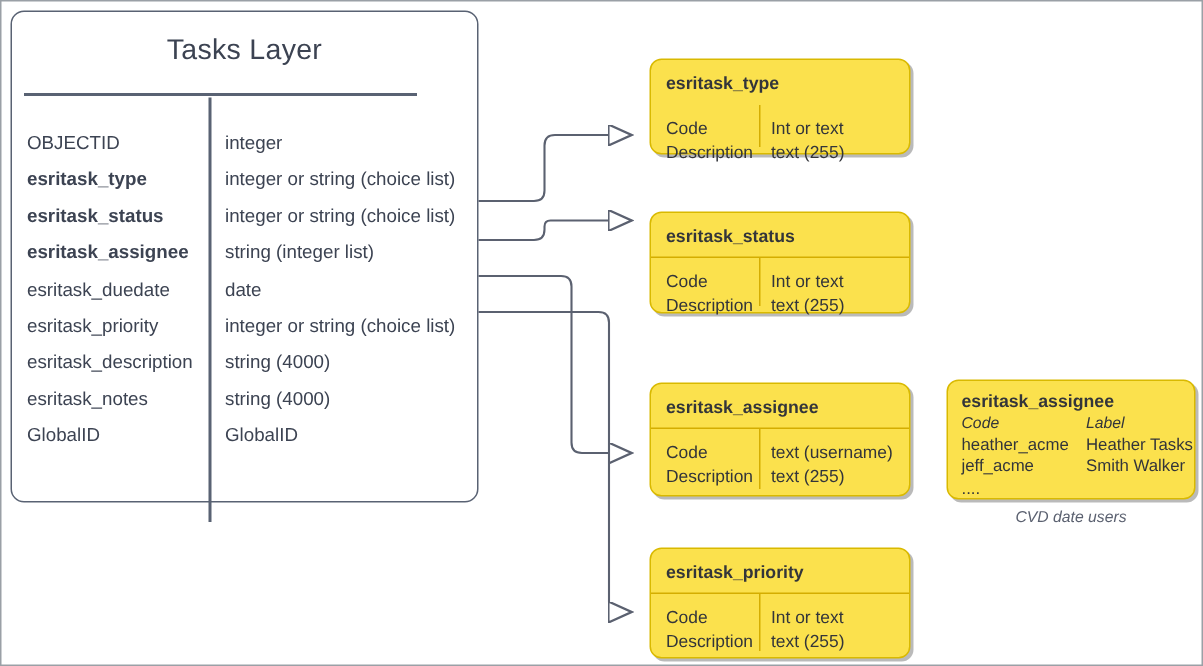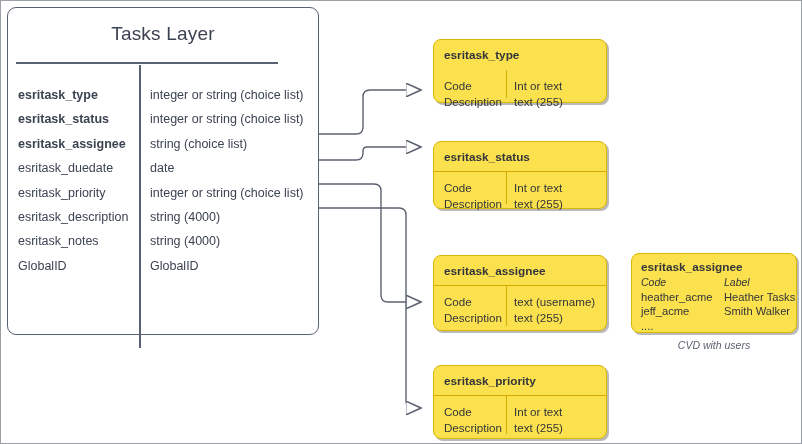--- a/index.html
+++ b/index.html
@@ -213,30 +213,34 @@
       <path d="M 318 207 L 398 207 Q 405 207 405 214 L 405 400 Q 405 407 412 407 L 420 407" marker-end="url(#arrow)"></path>
     </g>
   </svg>
 
   <div class="entity" id="tasks-layer">
     <div class="entity-title">Tasks Layer</div>
     <div class="title-rule"></div>
     <div class="col-rule"></div>
     <div class="fields" id="field-list">
         <div class="field-row">
+          <span class="field-name">OBJECTID</span>
+          <span class="field-type">integer</span>
+        </div>
+        <div class="field-row">
           <span class="field-name bold">esritask_type</span>
           <span class="field-type">integer or string (choice list)</span>
         </div>
         <div class="field-row">
           <span class="field-name bold">esritask_status</span>
           <span class="field-type">integer or string (choice list)</span>
         </div>
         <div class="field-row">
           <span class="field-name bold">esritask_assignee</span>
-          <span class="field-type">string (choice list)</span>
+          <span class="field-type">string (integer list)</span>
         </div>
         <div class="field-row">
           <span class="field-name">esritask_duedate</span>
           <span class="field-type">date</span>
         </div>
         <div class="field-row">
           <span class="field-name">esritask_priority</span>
           <span class="field-type">integer or string (choice list)</span>
         </div>
         <div class="field-row">
@@ -323,15 +327,15 @@
         <div class="cvd-row">
           <span class="cvd-c1">jeff_acme</span>
           <span class="cvd-c2">Smith Walker</span>
         </div>
         <div class="cvd-row">
           <span class="cvd-c1">....</span>
           <span class="cvd-c2"></span>
         </div>
       </div>
   </div>
-  <div class="cvd-caption">CVD with users</div>
+  <div class="cvd-caption">CVD date users</div>
 
 </div>
 
 </body></html>

